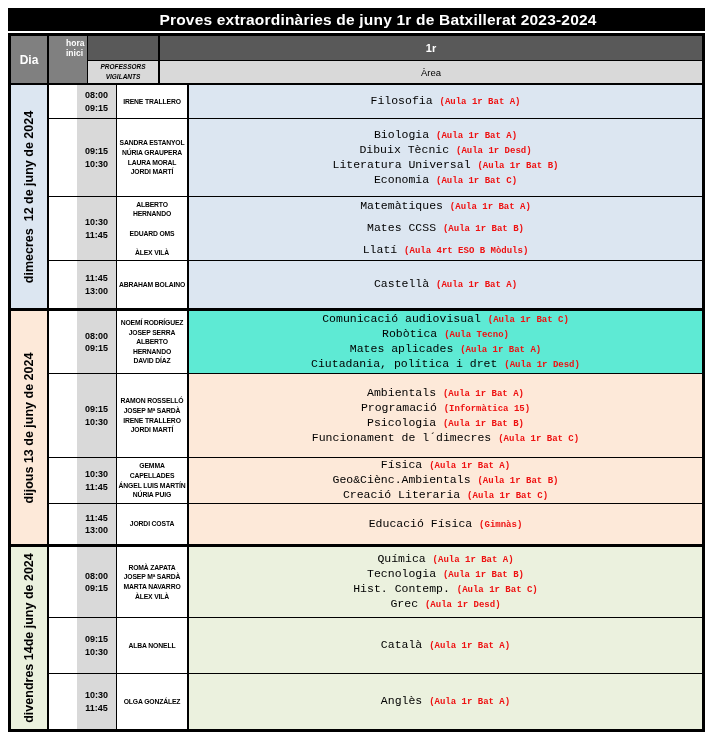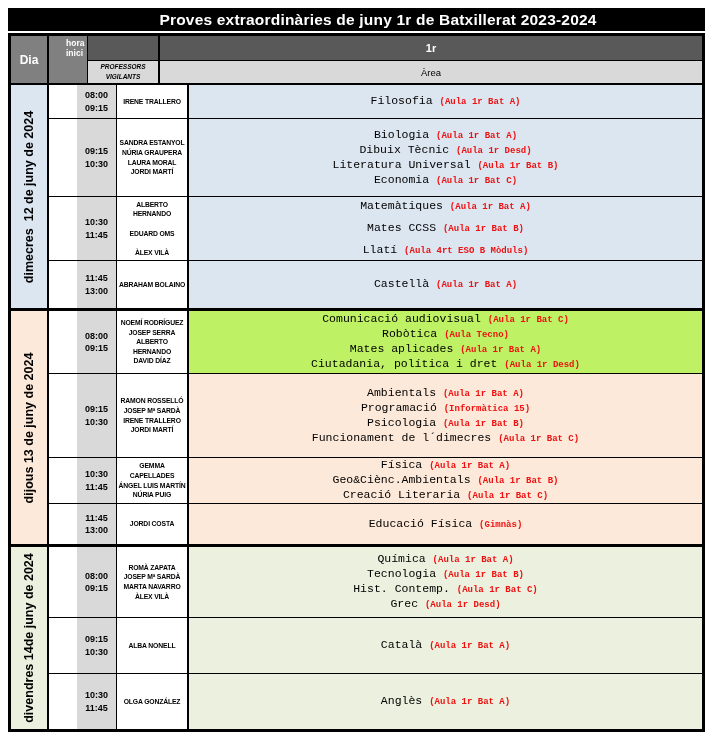--- a/index.html
+++ b/index.html
@@ -169,21 +169,21 @@
             <div class="row" style="height: 62px;">
               <div class="c-time">08:00
 09:15</div>
               <div class="c-prof">
                 <div class="prof-text">NOEMÍ RODRÍGUEZ
 JOSEP SERRA
 ALBERTO
 HERNANDO
 DAVID DÍAZ</div>
               </div>
-              <div class="c-area" style="background: #bef264; text-align: center;">
+              <div class="c-area" style="background: #5eead4; text-align: center;">
                 <div class="subject-line"><span>Comunicació audiovisual </span><span class="room">(Aula 1r Bat C)</span></div>
                 <div class="subject-line"><span>Robòtica </span><span class="room">(Aula Tecno)</span></div>
                 <div class="subject-line"><span>Mates aplicades </span><span class="room">(Aula 1r Bat A)</span></div>
                 <div class="subject-line"><span>Ciutadania, política i dret </span><span class="room">(Aula 1r Desd)</span></div>
               </div>
             </div>
             <div class="row" style="height: 83px;">
               <div class="c-time">09:15
 10:30</div>
               <div class="c-prof">

